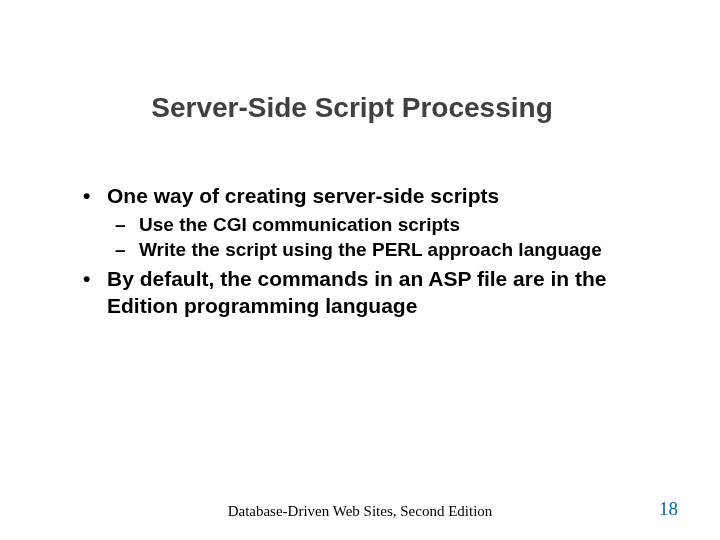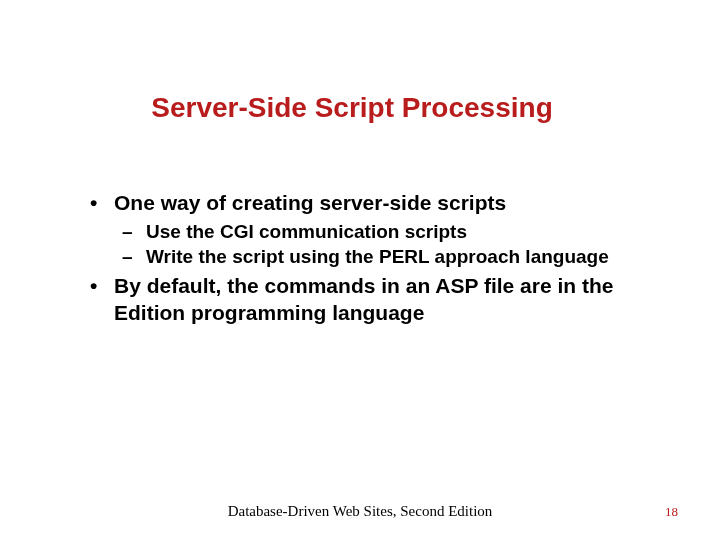--- a/index.html
+++ b/index.html
@@ -18,32 +18,32 @@
     box-sizing: border-box;
   }
   .title {
     position: absolute;
     top: 92px;
     left: 0;
     width: 704px;
     text-align: center;
     font-size: 28px;
     font-weight: bold;
-    color: #b91c1c;
+    color: #404040;
   }
   .body {
     position: absolute;
     top: 180px;
     left: 78px;
     width: 580px;
     color: #000000;
   }
   ul.level1 {
     list-style: none;
-    margin: 10px;
+    margin: 3px;
     padding: 0;
   }
   ul.level1 > li {
     position: relative;
     padding-left: 26px;
     font-size: 21px;
     font-weight: bold;
     line-height: 1.28;
     margin-bottom: 2px;
   }
@@ -81,22 +81,22 @@
     text-align: center;
     font-family: "Times New Roman", Times, serif;
     font-size: 15px;
     color: #000000;
   }
   .footer-right {
     position: absolute;
     bottom: 20px;
     right: 42px;
     font-family: "Times New Roman", Times, serif;
-    font-size: 13px;
-    color: #b91c1c;
+    font-size: 19px;
+    color: #0369a1;
   }
 </style>
 </head>
 <body>
 
 <div class="slide">
 
   <div class="title">Server-Side Script Processing</div>
 
   <div class="body">

